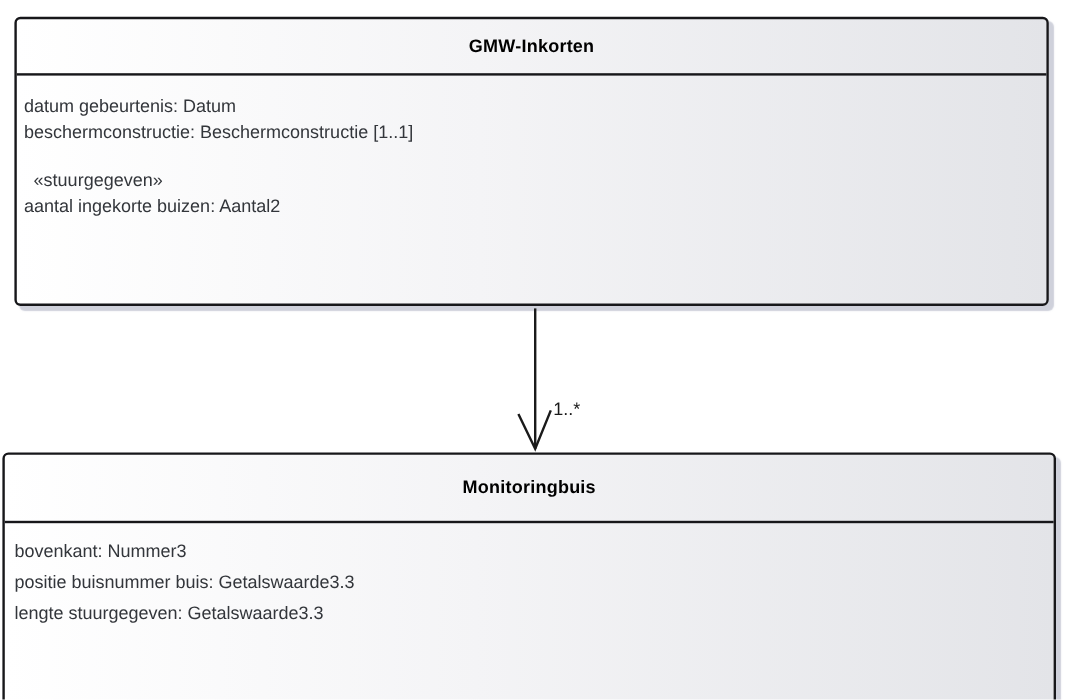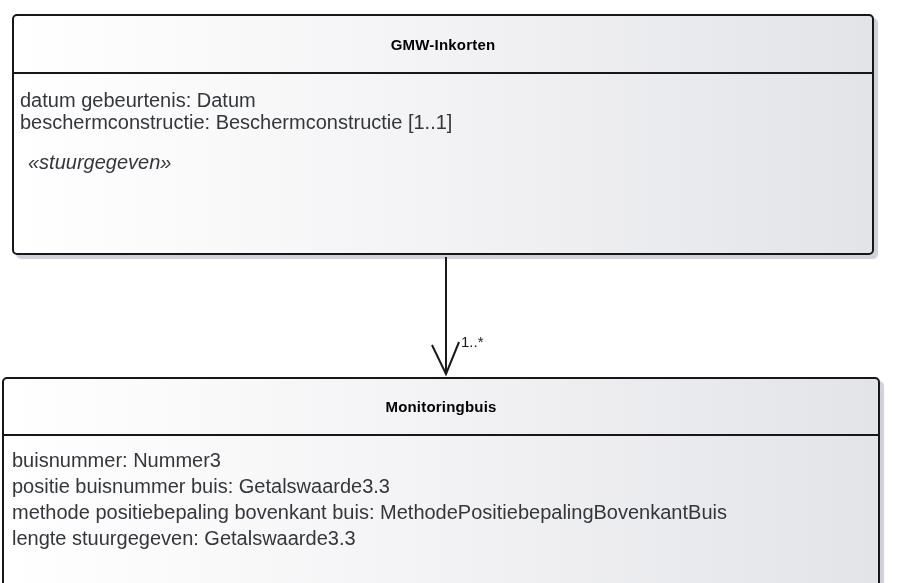--- a/index.html
+++ b/index.html
@@ -32,40 +32,39 @@
     align-items: center;
     justify-content: center;
     font-weight: bold;
     font-size: 15px;
     color: #000000;
     letter-spacing: 0.2px;
   }
   .uml-attr-area {
     box-sizing: border-box;
     color: #33363b;
-    font-size: 20px;
+    font-size: 15px;
   }
   .attr-line {
     white-space: nowrap;
     overflow: hidden;
   }
   #class-gmw {
     left: 12px; top: 14px; width: 862px; height: 241px;
   }
-  #class-gmw .uml-class-header { height: 58px; }
+  #class-gmw .uml-class-header { height: 47px; }
   #class-gmw .uml-attr-area {
     padding: 15px 6px 0 6px;
   }
   #class-gmw .attr-line { line-height: 22px; }
   .attr-spacer { height: 18px; }
   .stereotype-line {
     padding-left: 8px;
     line-height: 22px;
     white-space: nowrap;
-    font-style: italic;
   }
   #class-monitoringbuis {
     left: 2px; top: 377px; width: 878px; height: 212px;
   }
   #class-monitoringbuis .uml-class-header { height: 57px; }
   #class-monitoringbuis .uml-attr-area {
     padding: 11px 8px 0 8px;
   }
   #class-monitoringbuis .attr-line { line-height: 26px; }
   .connector-svg {
@@ -91,34 +90,34 @@
 
   <div class="uml-class" id="class-gmw">
     <div class="uml-class-header">
       <span>GMW-Inkorten</span>
     </div>
     <div class="uml-attr-area">
       <div class="attr-line">datum gebeurtenis: Datum</div>
       <div class="attr-line">beschermconstructie: Beschermconstructie [1..1]</div>
       <div class="attr-spacer"></div>
       <div class="stereotype-line">«stuurgegeven»</div>
+      <div class="attr-line">aantal ingekorte buizen: Aantal2</div>
     </div>
   </div>
 
   <svg class="connector-svg" viewBox="0 0 900 583" xmlns="http://www.w3.org/2000/svg">
     <line x1="446" y1="257" x2="446" y2="374" stroke="#1a1a1a" stroke-width="2"></line>
     <polyline points="432,345 446,374 459,342" fill="none" stroke="#1a1a1a" stroke-width="2"></polyline>
   </svg>
   <div class="multiplicity-label">1..*</div>
 
   <div class="uml-class" id="class-monitoringbuis">
     <div class="uml-class-header">
       <span>Monitoringbuis</span>
     </div>
     <div class="uml-attr-area">
-      <div class="attr-line">buisnummer: Nummer3</div>
+      <div class="attr-line">bovenkant: Nummer3</div>
       <div class="attr-line">positie buisnummer buis: Getalswaarde3.3</div>
-      <div class="attr-line">methode positiebepaling bovenkant buis: MethodePositiebepalingBovenkantBuis</div>
       <div class="attr-line">lengte stuurgegeven: Getalswaarde3.3</div>
     </div>
   </div>
 
 </div>
 
 </body></html>

